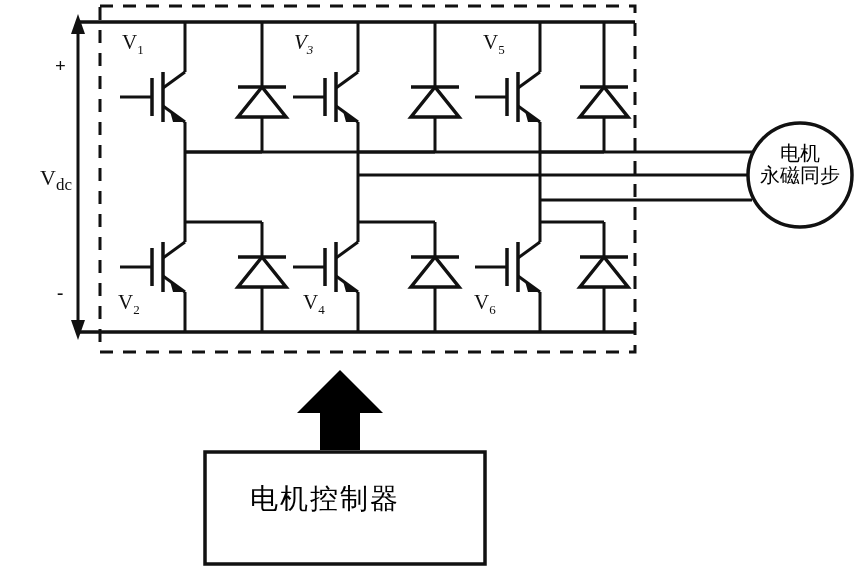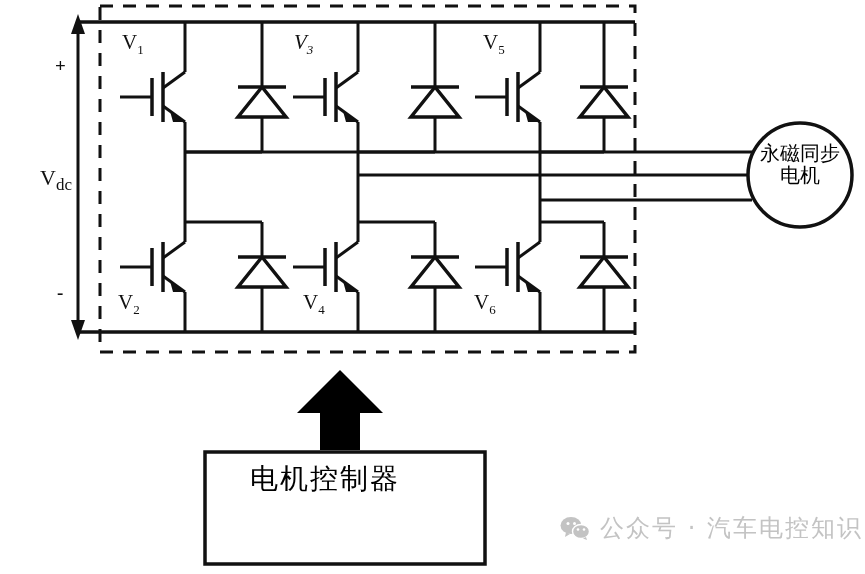--- a/index.html
+++ b/index.html
@@ -58,21 +58,21 @@
     top: 142px;
     width: 104px;
     text-align: center;
     font-size: 20px;
     line-height: 1.12;
     letter-spacing: 0px;
   }
   .ctrl-text {
     position: absolute;
     left: 205px;
-    top: 460px;
+    top: 480px;
     width: 240px;
     text-align: center;
     font-size: 28px;
     letter-spacing: 2px;
   }
   .watermark {
     position: absolute;
     left: 560px;
     top: 512px;
     display: flex;
@@ -255,33 +255,20 @@
 
   <div class="lbl sw-label" style="left:483px; top:30px;"><span>V</span><sub>5</sub></div>
 
   <div class="lbl sw-label" style="left:118px; top:290px;"><span>V</span><sub>2</sub></div>
 
   <div class="lbl sw-label" style="left:303px; top:290px;"><span>V</span><sub>4</sub></div>
 
   <div class="lbl sw-label" style="left:474px; top:290px;"><span>V</span><sub>6</sub></div>
 
   <div class="motor-text cjk">
+    <div>电机</div>
     <div>永磁同步</div>
-    <div>电机</div>
   </div>
 
   <div class="ctrl-text cjk">电机控制器</div>
 
-  <div class="watermark">
-    <svg class="wm-icon" viewBox="0 0 30 24">
-      <ellipse cx="11" cy="9.5" rx="10.5" ry="8.5" fill="#c3c3c3"></ellipse>
-      <polygon points="6,16 5,21 10,18" fill="#c3c3c3"></polygon>
-      <ellipse cx="21" cy="15.5" rx="8.5" ry="7" fill="#c3c3c3" stroke="#ffffff" stroke-width="1.4"></ellipse>
-      <polygon points="26,21 27,24 23,22.5" fill="#c3c3c3"></polygon>
-      <circle cx="8" cy="7.5" r="1.5" fill="#ffffff"></circle>
-      <circle cx="14.5" cy="7.5" r="1.5" fill="#ffffff"></circle>
-      <circle cx="18" cy="13.5" r="1.3" fill="#ffffff"></circle>
-      <circle cx="24" cy="13.5" r="1.3" fill="#ffffff"></circle>
-    </svg>
-    <span class="cjk" style="color:#c3c3c3;">公众号 · 汽车电控知识</span>
-  </div>
 
 </div>
 
 </body></html>

